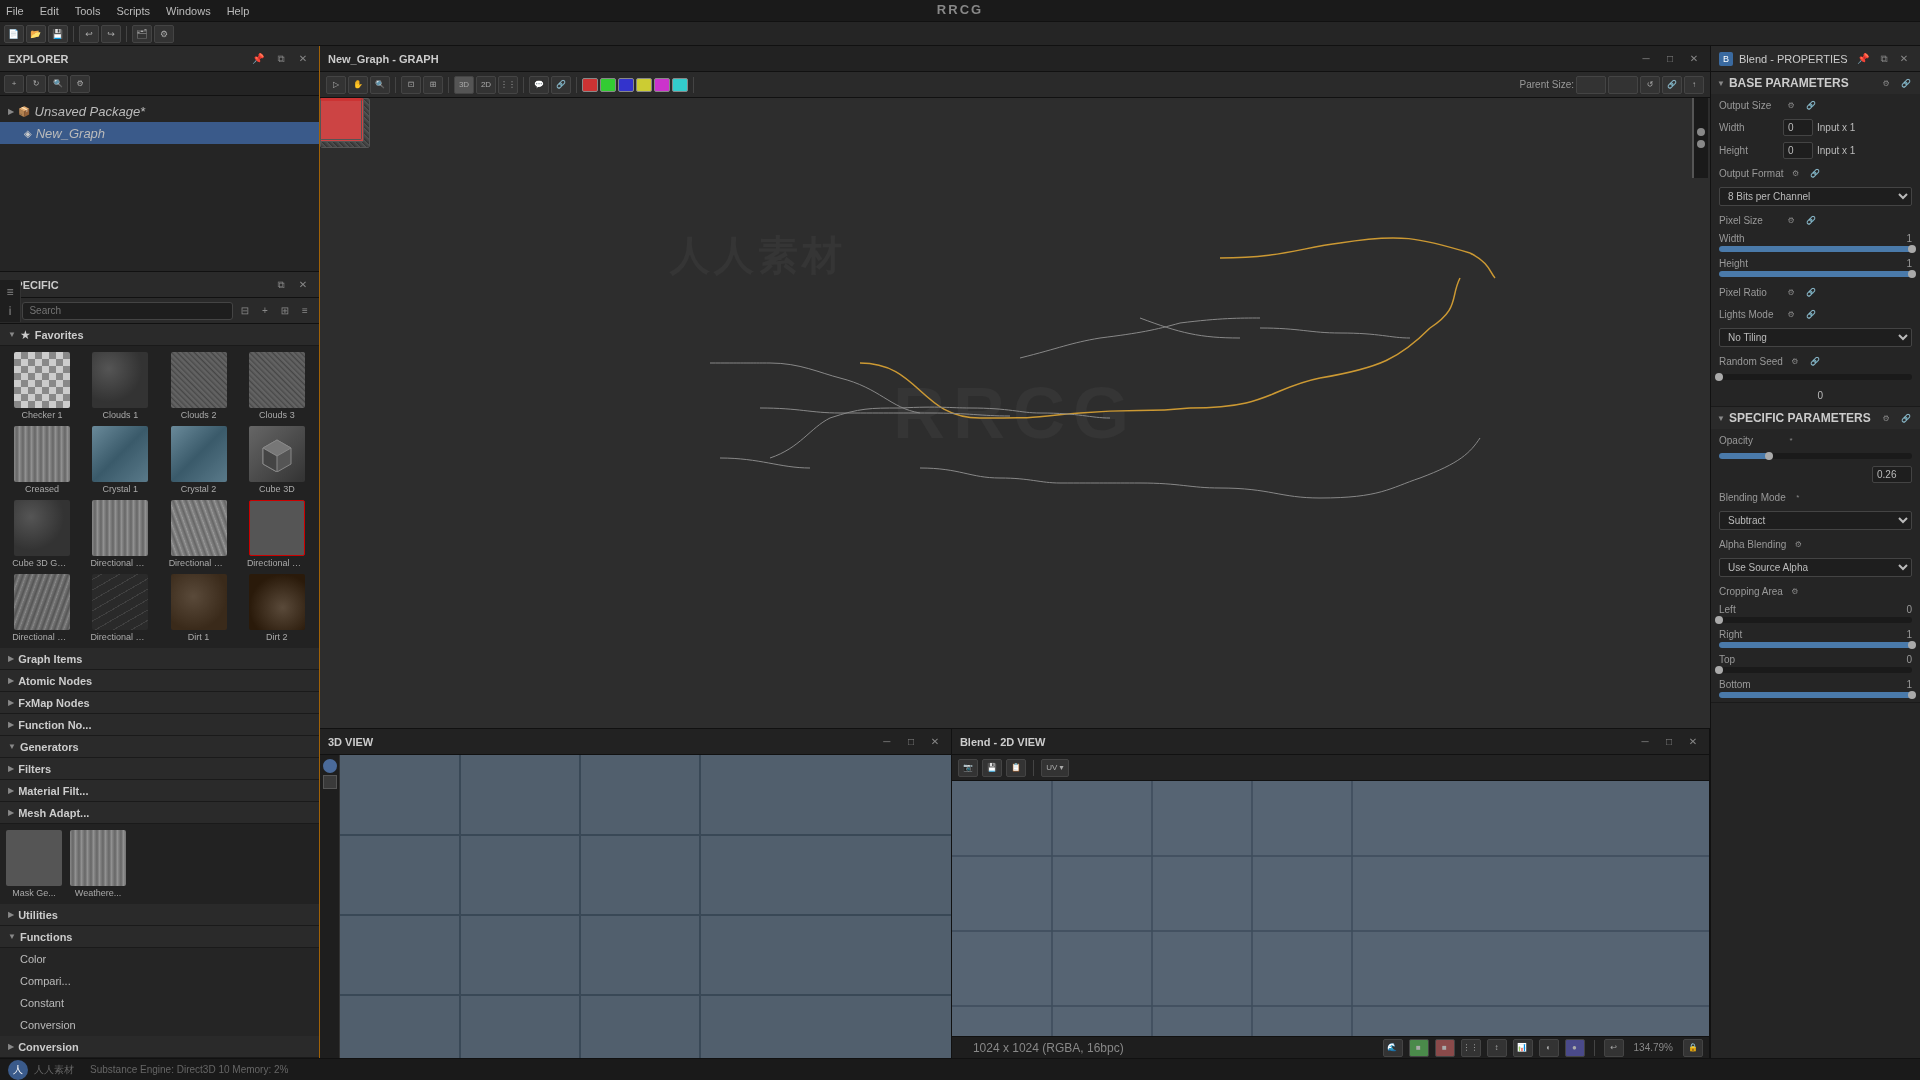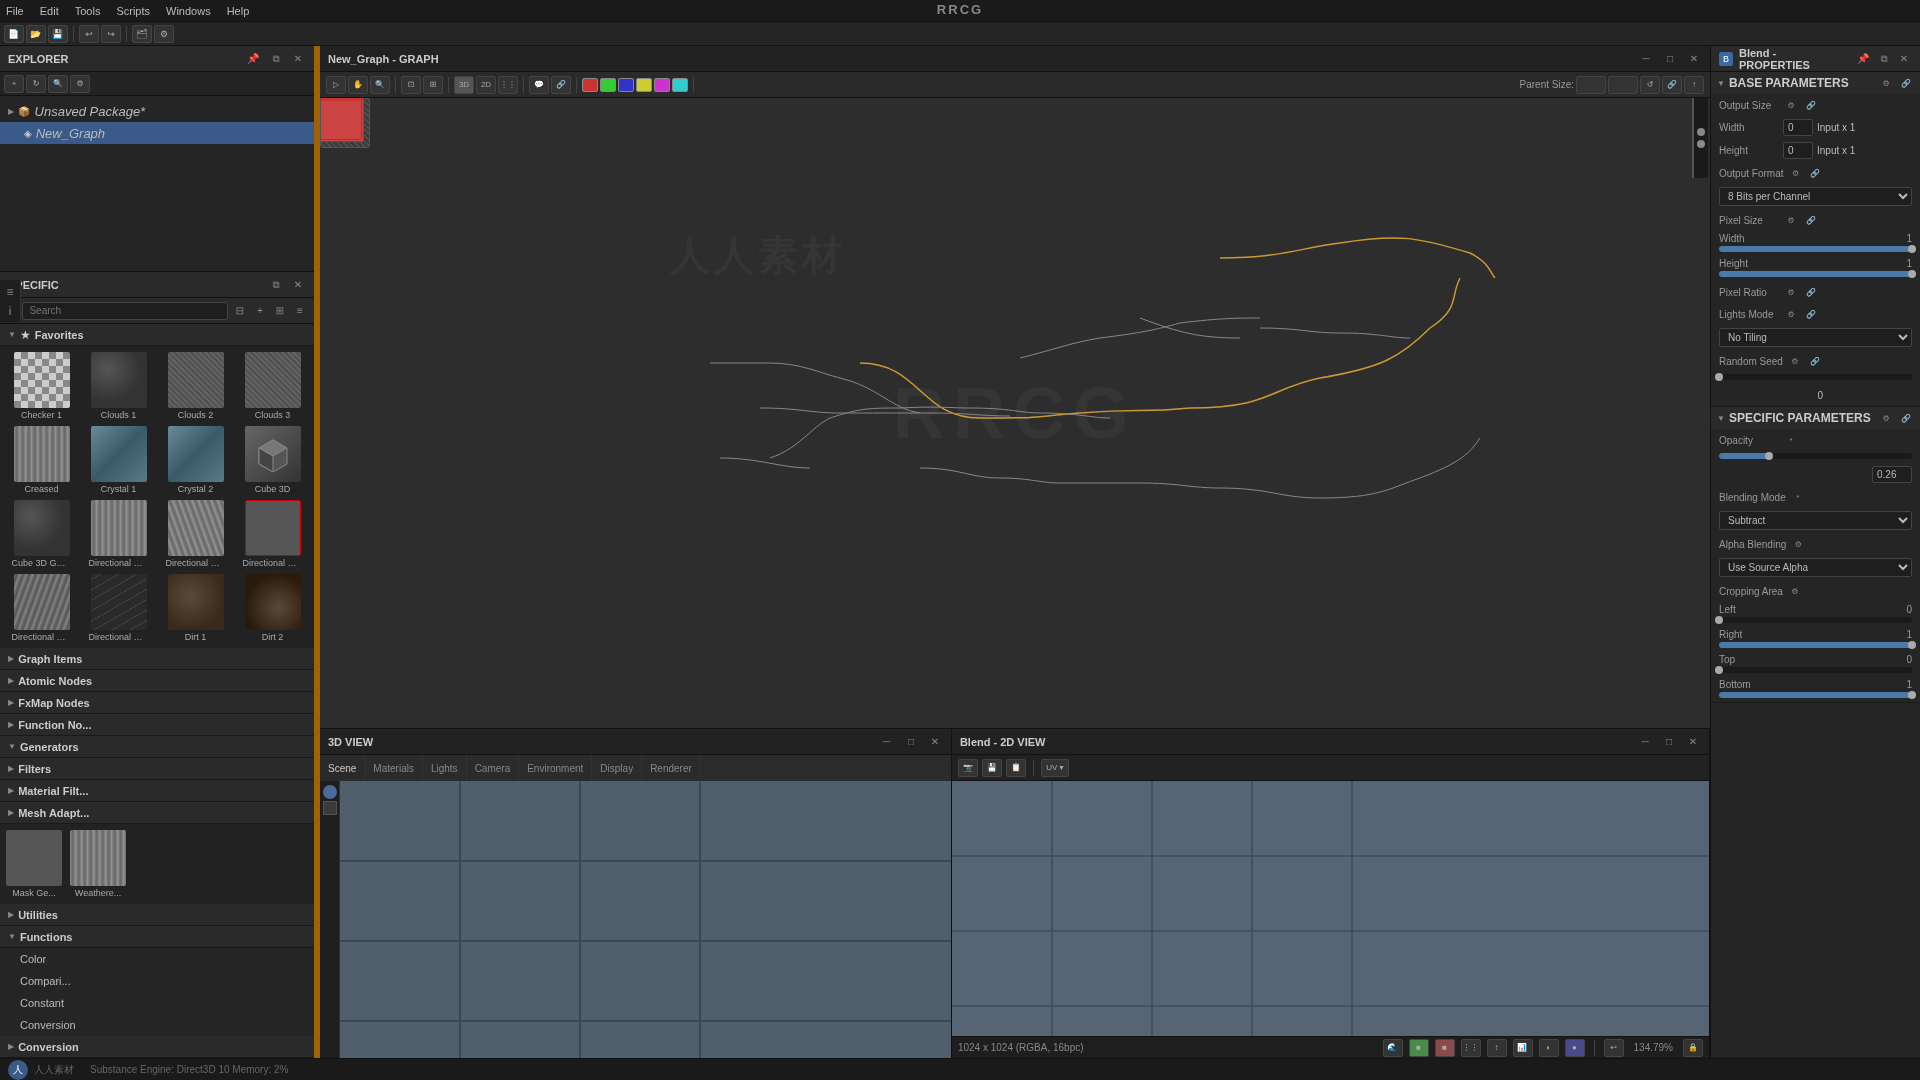--- a/index.html
+++ b/index.html
@@ -68,21 +68,21 @@
     
     .main-layout {
       display: flex;
       height: calc(1080px - 22px - 24px - 22px);
     }
 
     
     .left-panel {
       width: 320px;
       background: #252525;
-      border-right: 6px solid #a16207;
+      border-right: 1px solid #a16207;
       display: flex;
       flex-direction: column;
     }
 
     .panel-header {
       height: 26px;
       background: #2a2a2a;
       border-bottom: 1px solid #111;
       display: flex;
       align-items: center;
@@ -362,21 +362,21 @@
       width: 14px;
       height: 14px;
       background: #3a6aa0;
       border-radius: 2px;
       display: flex;
       align-items: center;
       justify-content: center;
       font-size: 9px;
       color: #fff;
     }
-    .props-title { font-size: 11px; font-weight: bold; color: #ccc; flex: 1; }
+    .props-title { font-size: 11px; font-weight: normal; color: #ccc; flex: 1; }
 
     .props-section {
       border-bottom: 1px solid #1a1a1a;
     }
     .props-section-header {
       height: 22px;
       background: #2a2a2a;
       display: flex;
       align-items: center;
       padding: 0 6px;
@@ -506,22 +506,23 @@
     .view-bottom-bar {
       height: 22px;
       background: #1e1e1e;
       display: flex;
       align-items: center;
       padding: 0 6px;
       gap: 6px;
       border-top: 1px solid #111;
     }
     .view-bottom-info {
-      font-size: 10px;
+      font-size: 12px;
       color: #888;
+      margin-left: 15px;
     }
 
     
     ::-webkit-scrollbar { width: 6px; height: 6px; }
     ::-webkit-scrollbar-track { background: #1a1a1a; }
     ::-webkit-scrollbar-thumb { background: #444; border-radius: 3px; }
 
     .bottom-toolbar {
       height: 26px;
       background: #222;
@@ -1047,29 +1048,20 @@
     <div class="bottom-views">
 
       <div class="view-panel">
         <div class="view-header">
           <span class="view-title">3D VIEW</span>
           <div style="flex:1;"></div>
           <div class="panel-icon-btn">─</div>
           <div class="panel-icon-btn">□</div>
           <div class="panel-icon-btn">✕</div>
         </div>
-        <div class="view-tabs">
-          <div class="view-tab active">Scene</div>
-          <div class="view-tab">Materials</div>
-          <div class="view-tab">Lights</div>
-          <div class="view-tab">Camera</div>
-          <div class="view-tab">Environment</div>
-          <div class="view-tab">Display</div>
-          <div class="view-tab">Renderer</div>
-        </div>
         <div class="view-content">
 
           <div style="position:absolute; left:0; top:0; width:20px; height:100%; background:#1e1e1e; border-right:1px solid #333; display:flex; flex-direction:column; gap:2px; padding:4px 2px;">
             <div style="width:14px; height:14px; border-radius:50%; background:#4a6a9a; margin:0 auto;"></div>
             <div style="width:14px; height:14px; background:#3a3a3a; margin:0 auto; border:1px solid #555;"></div>
           </div>
 
           <div style="position:absolute; left:20px; top:0; right:0; bottom:0;">
             <div style="width:100%; height:100%; background: #607080; position:relative; overflow:hidden;">
 

